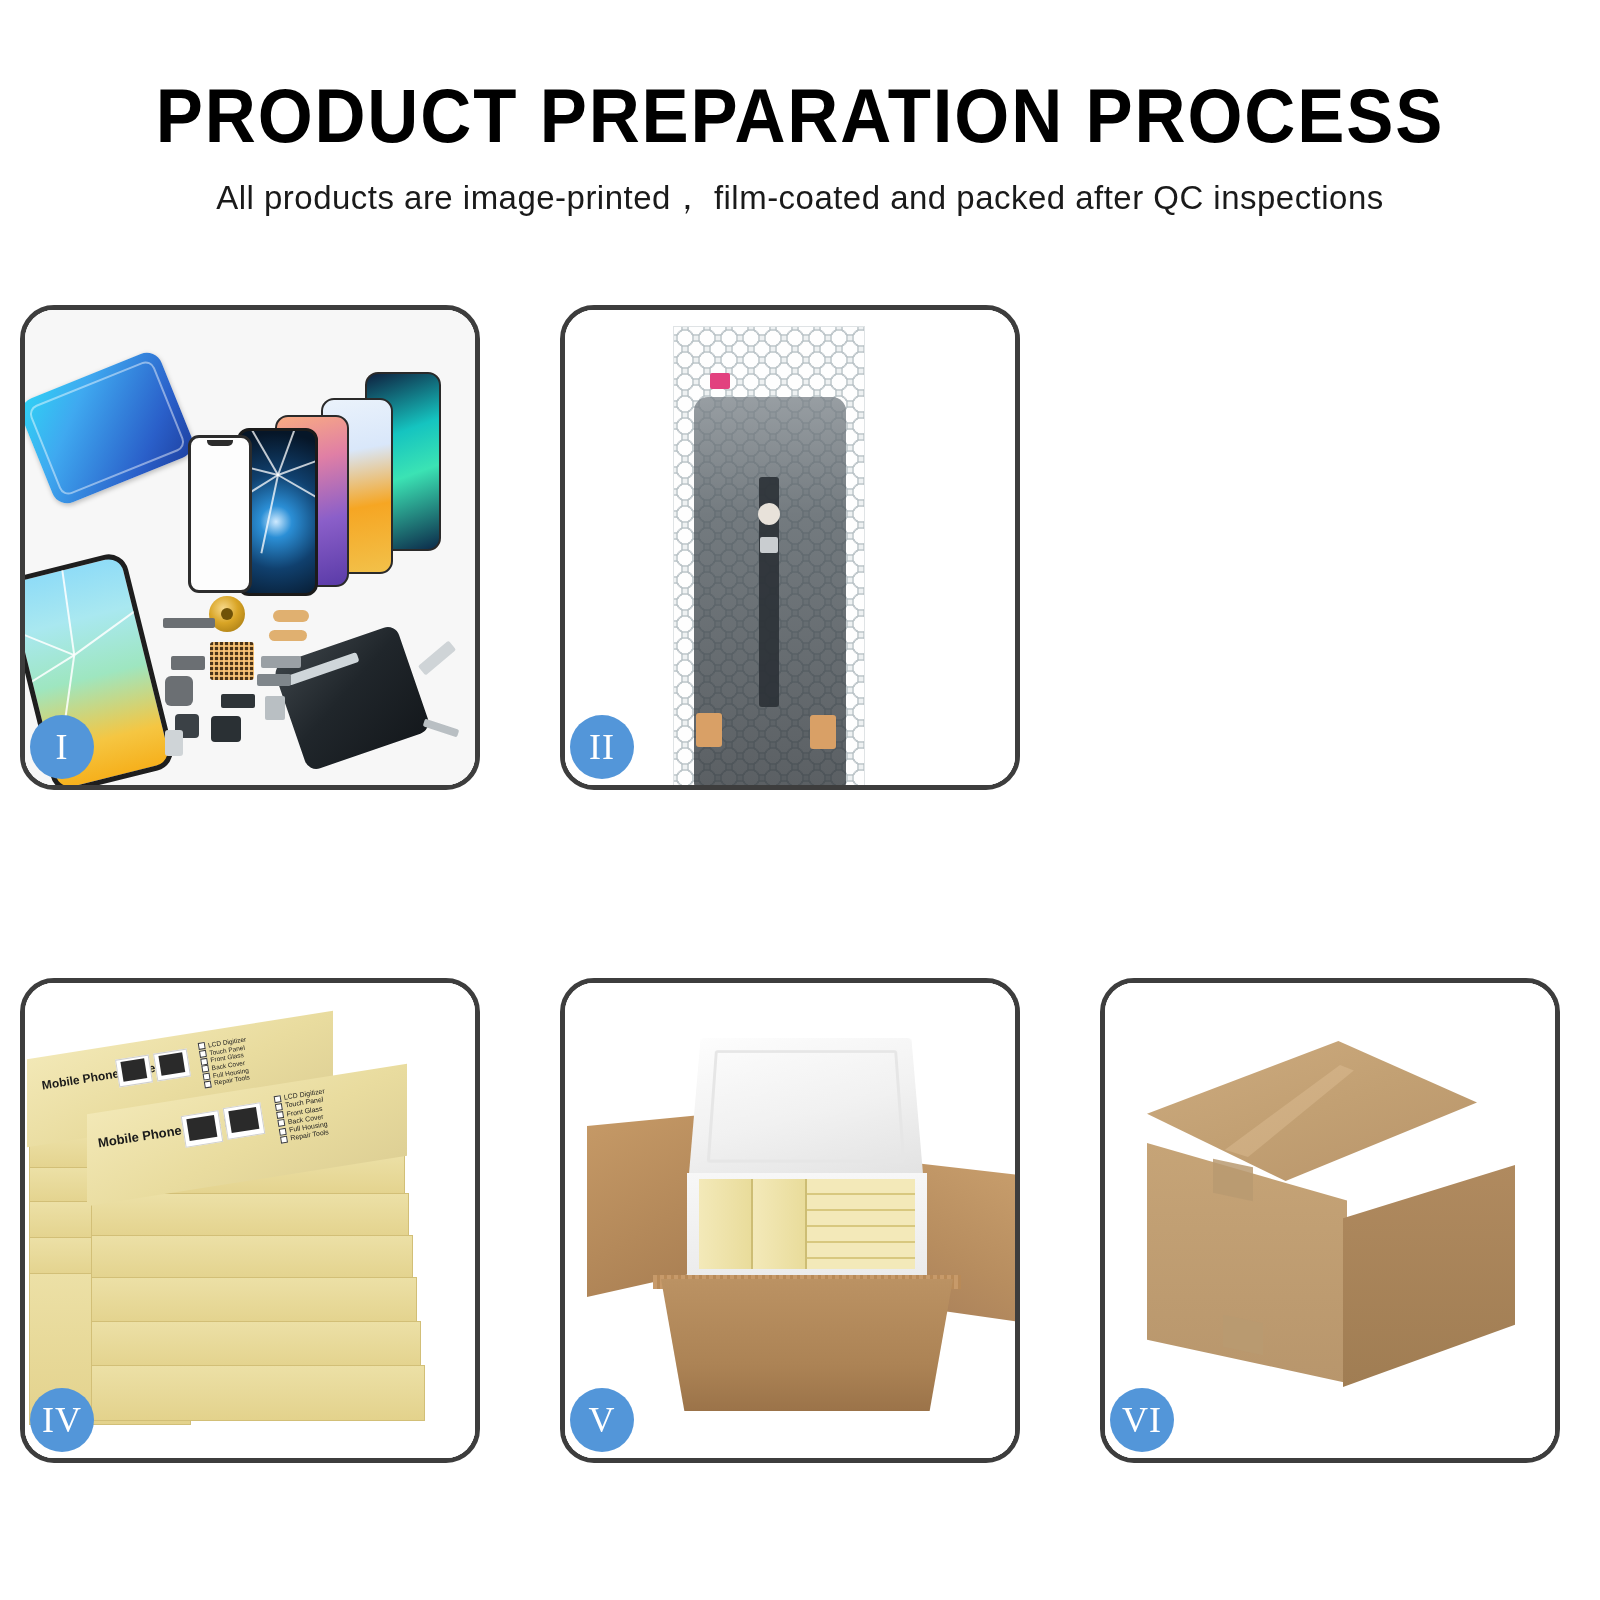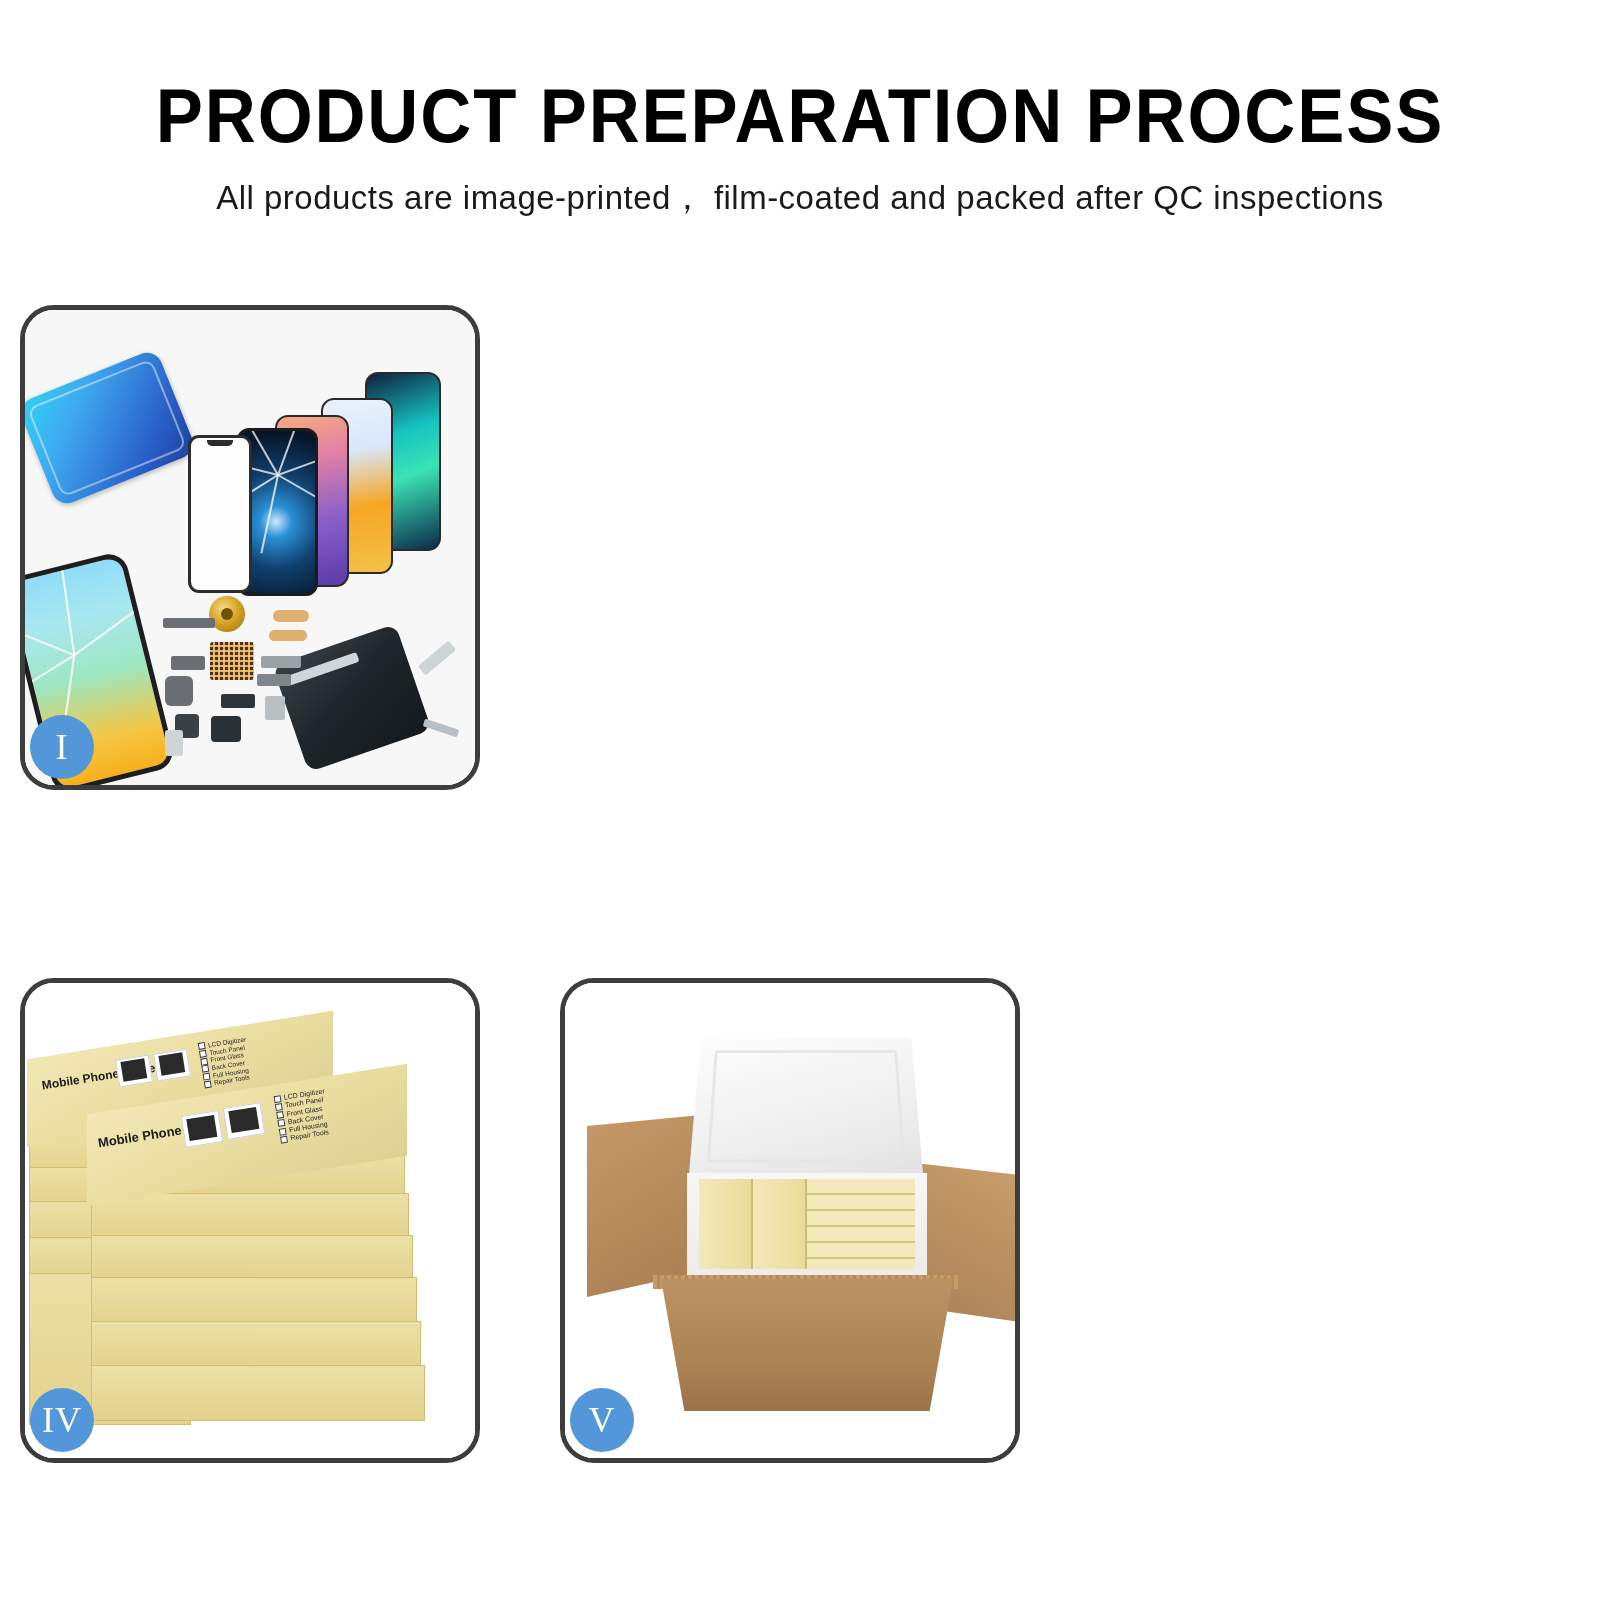--- a/index.html
+++ b/index.html
@@ -389,20 +389,36 @@
         <div class="c-part" style="left:150px;top:404px;width:24px;height:24px;background:#3b4146;border-radius:4px;"></div>
         <div class="c-part" style="left:186px;top:406px;width:30px;height:26px;background:#2a3034;border-radius:4px;"></div>
         <div class="c-part" style="left:140px;top:420px;width:18px;height:26px;background:#cfd4d7;border-radius:3px;"></div>
         <div class="c-part" style="left:392px;top:342px;width:40px;height:12px;background:#cfd4d7;transform:rotate(-40deg);"></div>
         <div class="c-part" style="left:398px;top:414px;width:36px;height:8px;background:#b9bfc3;transform:rotate(18deg);"></div>
       </div>
     </div>
     <div class="step-badge">I</div>
   </div>
 
+  <div class="panel p2">
+    <div class="panel-media">
+      <div class="bubblewrap">
+        <div class="bw-bag">
+          <div class="bw-screen"></div>
+          <div class="bw-tape"></div>
+          <div class="bw-flex"></div>
+          <div class="bw-dot"></div>
+          <div class="bw-chip"></div>
+          <div class="bw-conn" style="left:22px;top:386px;"></div>
+          <div class="bw-conn" style="left:136px;top:388px;"></div>
+        </div>
+      </div>
+    </div>
+    <div class="step-badge">II</div>
+  </div>
 
 
   <div class="panel p4">
     <div class="panel-media">
       <div class="boxstack">
 
         <div class="bs-box" style="left:4px;top:118px;width:160px;height:36px;"></div>
         <div class="bs-box" style="left:4px;top:150px;width:160px;height:38px;"></div>
         <div class="bs-box" style="left:4px;top:184px;width:160px;height:38px;"></div>
         <div class="bs-box" style="left:4px;top:218px;width:160px;height:40px;"></div>
@@ -507,14 +523,28 @@
           </div>
           <div class="ct-horiz"></div>
         </div>
         <div class="ct-rim"></div>
         <div class="ct-body"></div>
       </div>
     </div>
     <div class="step-badge">V</div>
   </div>
 
+  <div class="panel p6">
+    <div class="panel-media">
+      <div class="sealed">
+        <div class="sl-shadow"></div>
+        <div class="sl-top"></div>
+        <div class="sl-seam"></div>
+        <div class="sl-front"></div>
+        <div class="sl-side"></div>
+        <div class="sl-tape1"></div>
+        <div class="sl-tape2"></div>
+      </div>
+    </div>
+    <div class="step-badge">VI</div>
+  </div>
 
 </div>
 
 </body></html>

